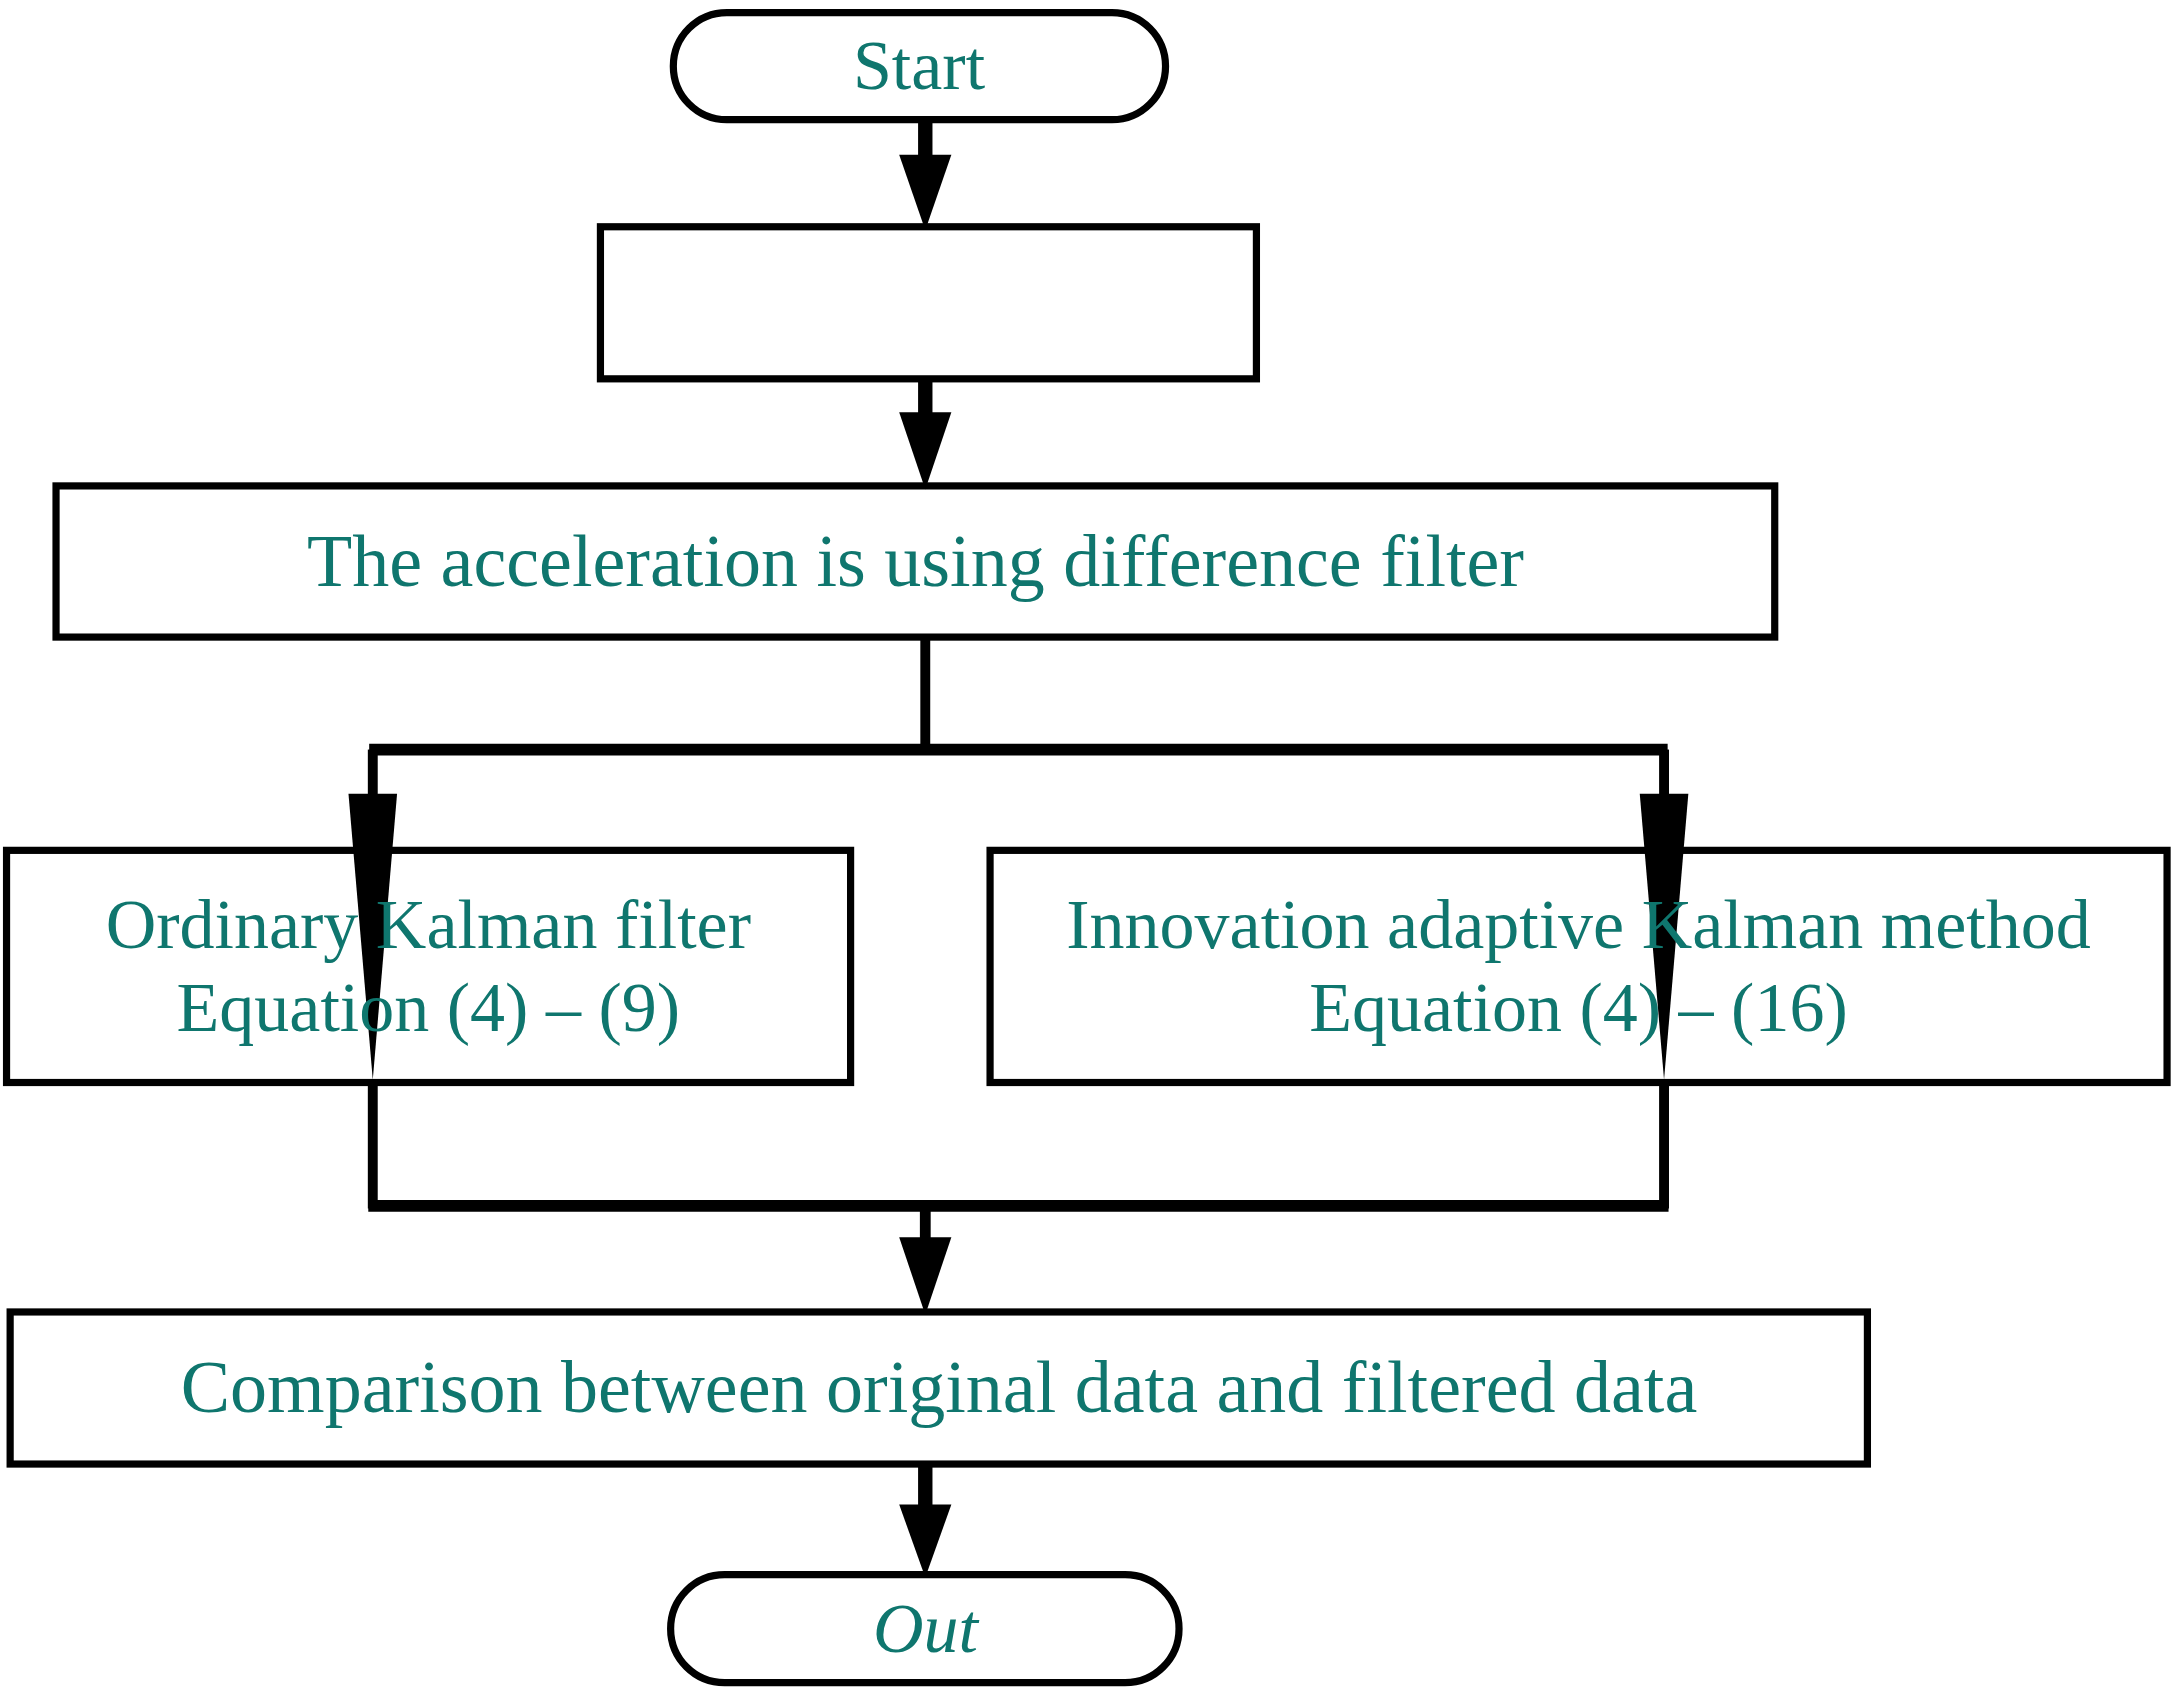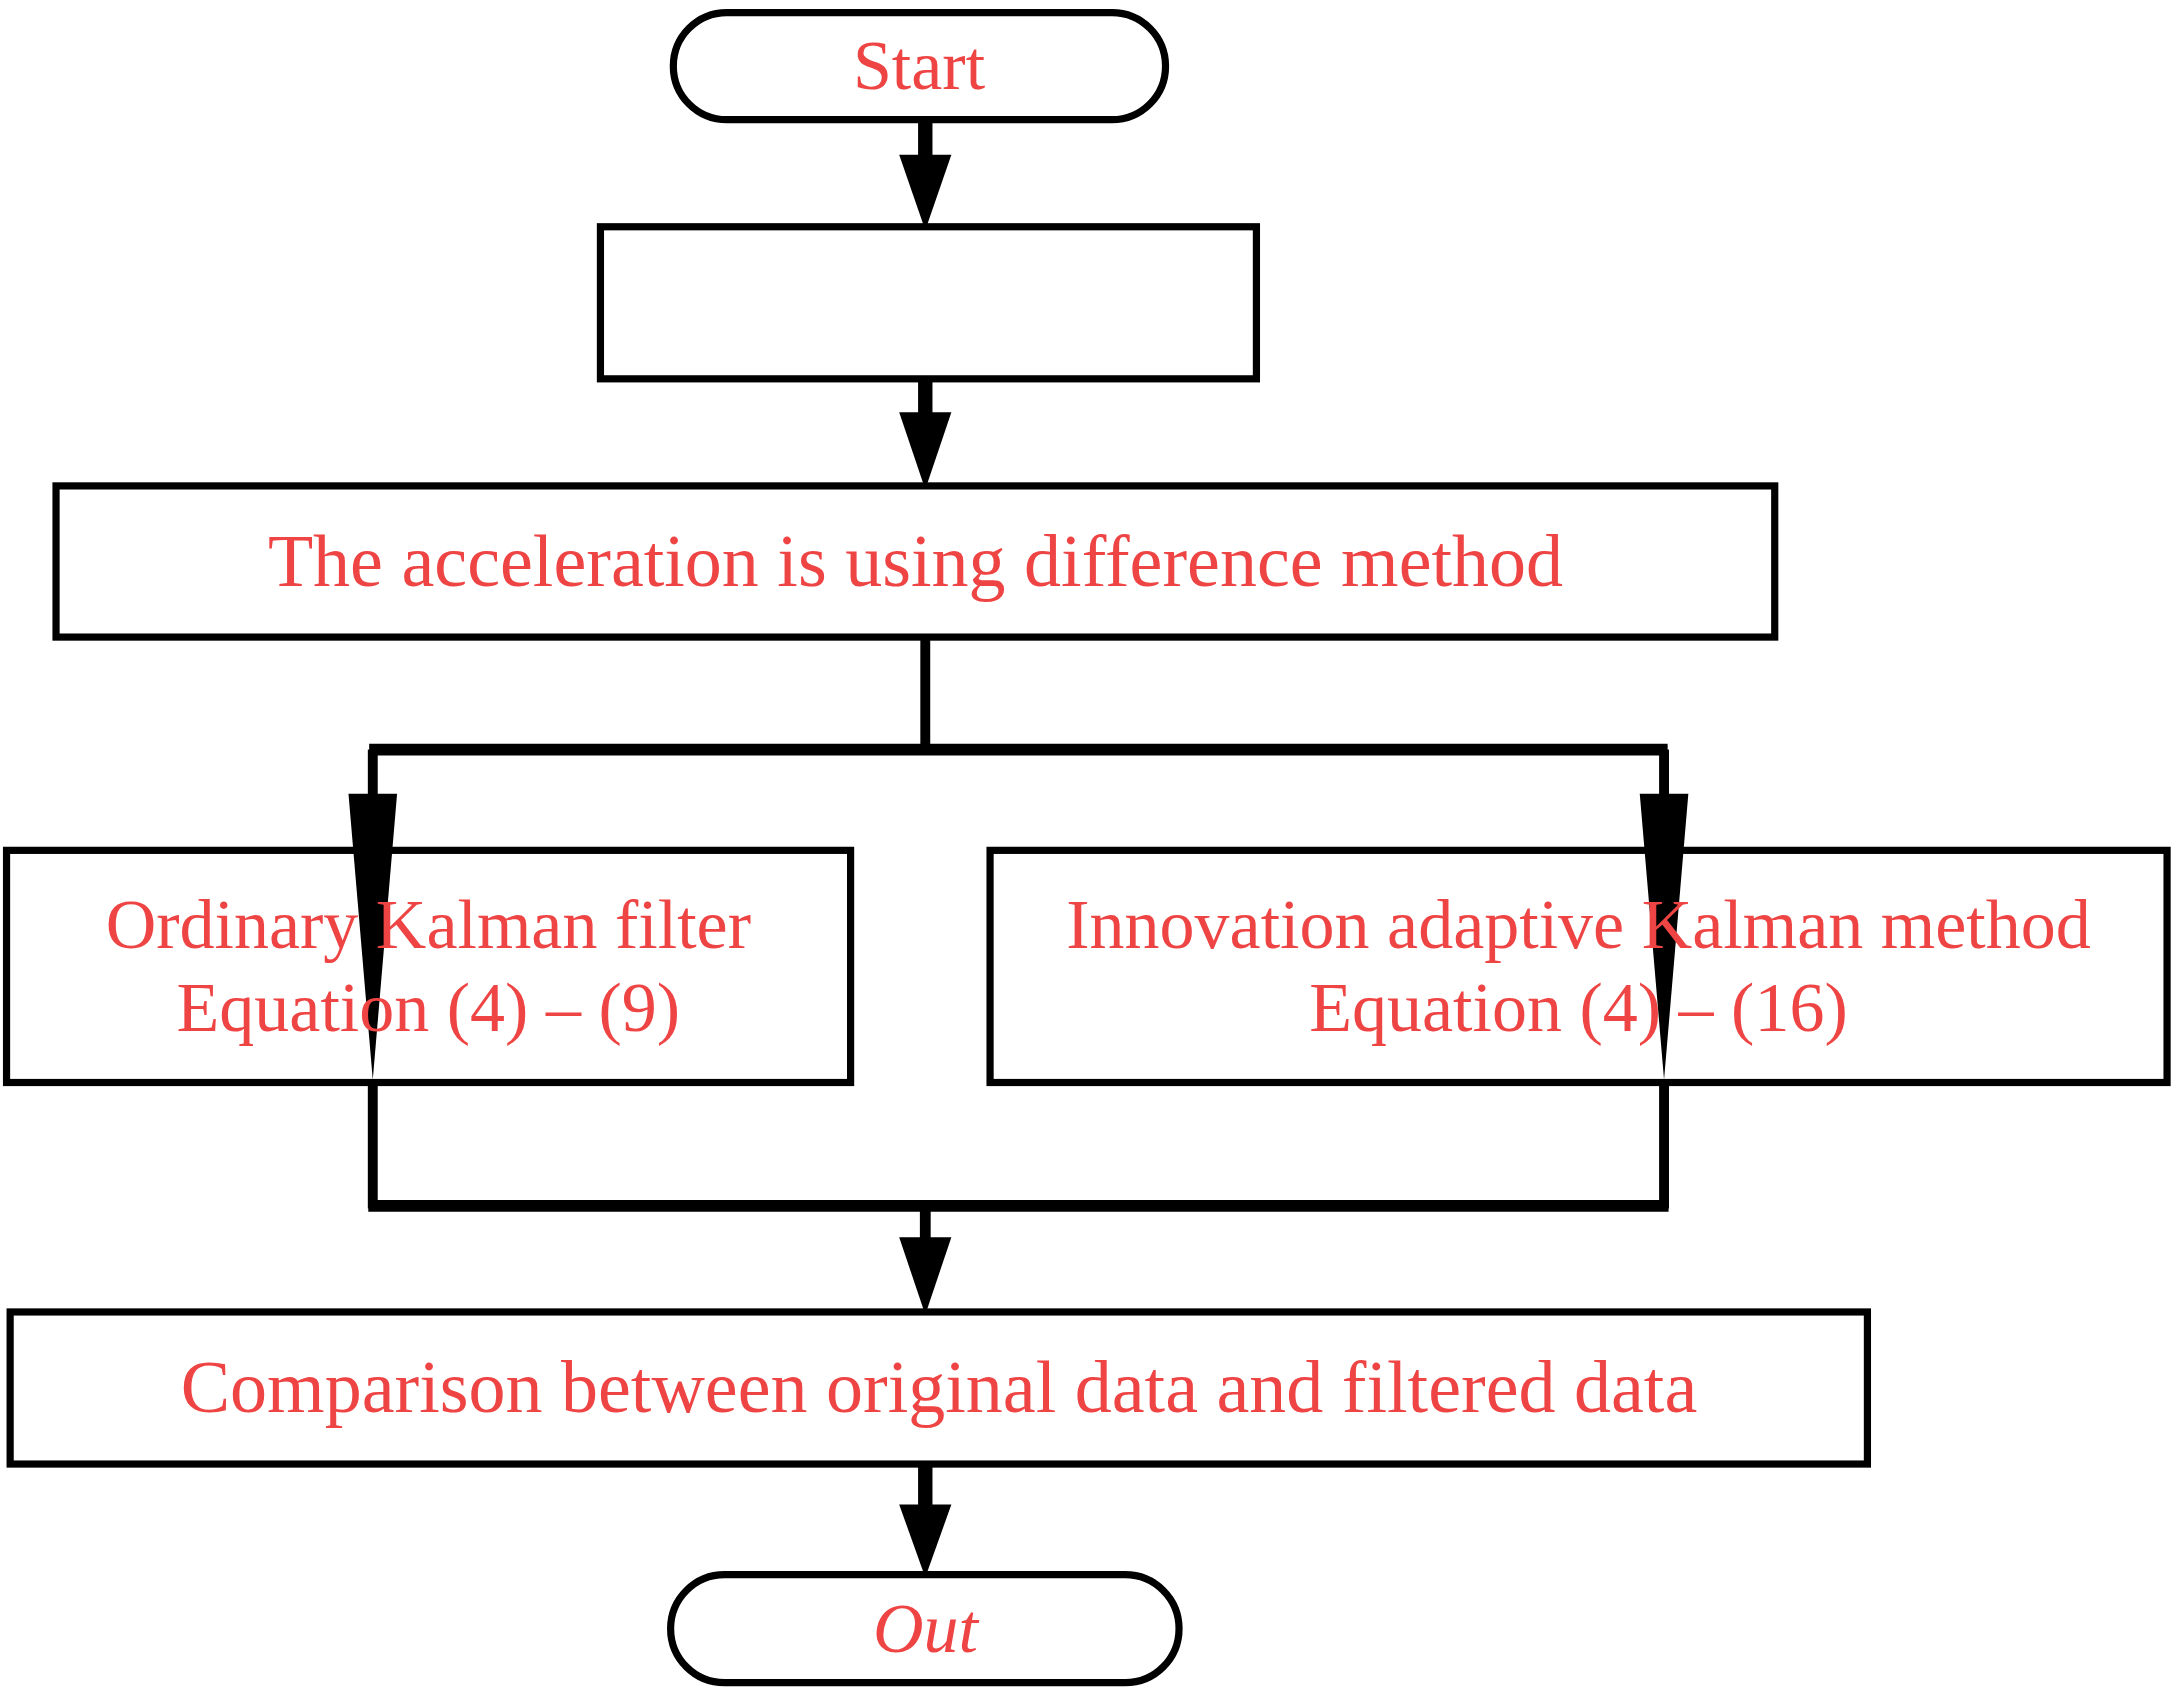--- a/index.html
+++ b/index.html
@@ -22,21 +22,21 @@
     width: 2179px;
     height: 1698px;
   }
   .node-label {
     position: absolute;
     display: flex;
     flex-direction: column;
     align-items: center;
     justify-content: center;
     text-align: center;
-    color: #ef4444;
+    color: #0f766e;
     line-height: 1.18;
     white-space: pre;
     pointer-events: none;
   }
   .lbl-start   { font-size: 70px; }
   .lbl-import  { font-size: 70px; }
   .lbl-accel   { font-size: 74px; }
   .lbl-filter  { font-size: 70px; }
   .lbl-compare { font-size: 74px; }
   .lbl-out     { font-size: 70px; font-style: italic; }
@@ -105,21 +105,21 @@
     </g>
 
   </svg>
 
   <div class="node-label lbl-start" style="left:673px; top:12.6px; width:492px; height:107px;">
     <span>Start</span>
   </div>
 
 
   <div class="node-label lbl-accel" style="left:56px; top:486px; width:1719px; height:151px;">
-    <span>The acceleration is using difference method</span>
+    <span>The acceleration is using difference filter</span>
   </div>
 
   <div class="node-label lbl-filter" style="left:6.3px; top:851px; width:844px; height:232px;">
     <span class="line2">Ordinary Kalman filter</span>
     <span class="line2">Equation (4) – (9)</span>
   </div>
 
   <div class="node-label lbl-filter" style="left:990px; top:851px; width:1177px; height:232px;">
     <span class="line2">Innovation adaptive Kalman method</span>
     <span class="line2">Equation (4) – (16)</span>

